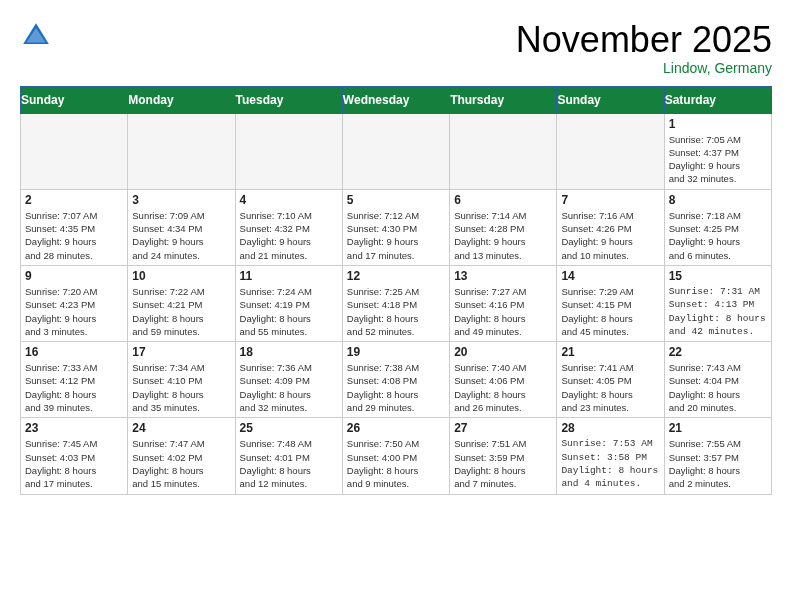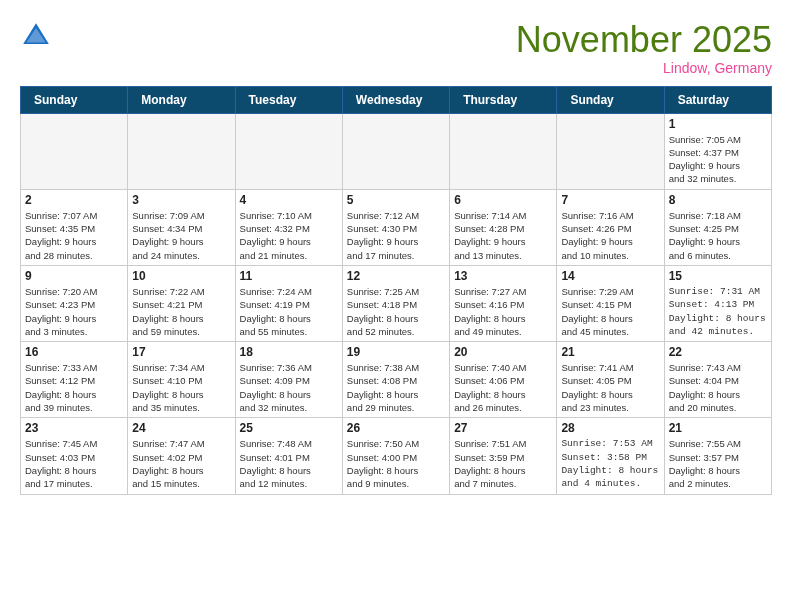--- a/index.html
+++ b/index.html
@@ -31,39 +31,39 @@
     .logo-icon {
       width: 32px;
       height: 32px;
     }
     .title-block {
       text-align: right;
     }
     .month-title {
       font-size: 36px;
       font-weight: normal;
-      color: #4d7c0f;
+      color: #000000;
       line-height: 1.1;
       text-align: center;
     }
     .location {
       font-size: 14px;
-      color: #ec4899;
+      color: #15803d;
     }
     .calendar {
       width: 100%;
       border-collapse: collapse;
       border: 1px solid #ccc;
     }
     .calendar th {
-      background-color: #0c4a6e;
+      background-color: #15803d;
       color: #fff;
       font-size: 12px;
       font-weight: bold;
-      padding: 6px 13px;
+      padding: 6px 0;
       text-align: left;
       border: 1px solid #2a5fa0;
     }
     .calendar td {
       border: 1px solid #ccc;
       vertical-align: top;
       padding: 3px 4px;
       width: calc(100% / 7);
       min-height: 80px;
       background: #fff;

